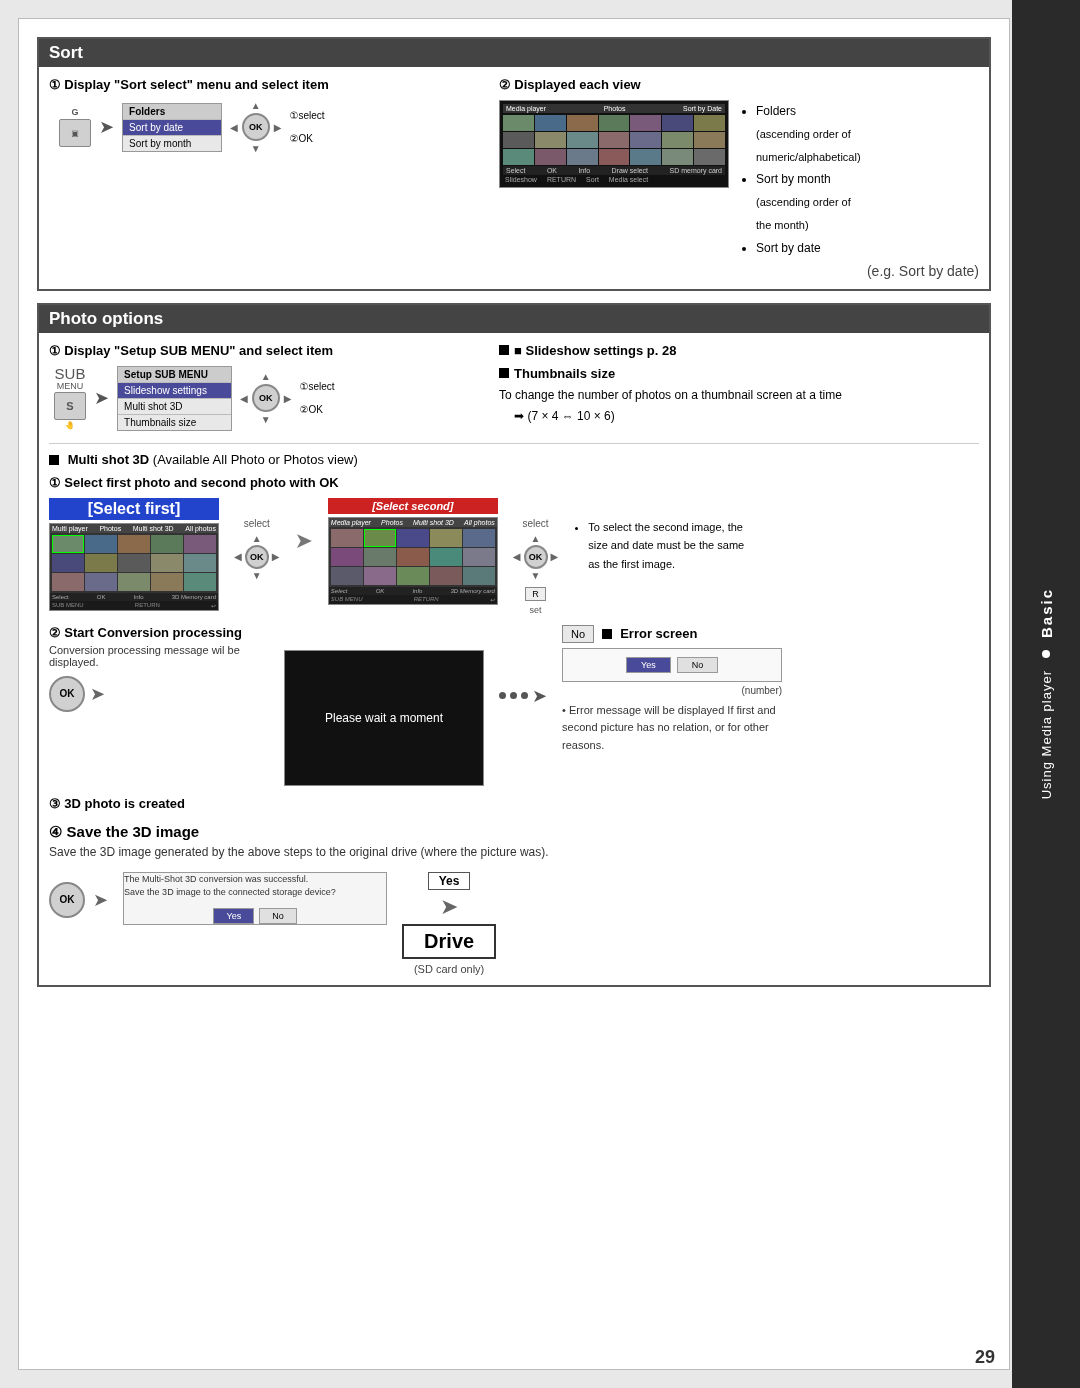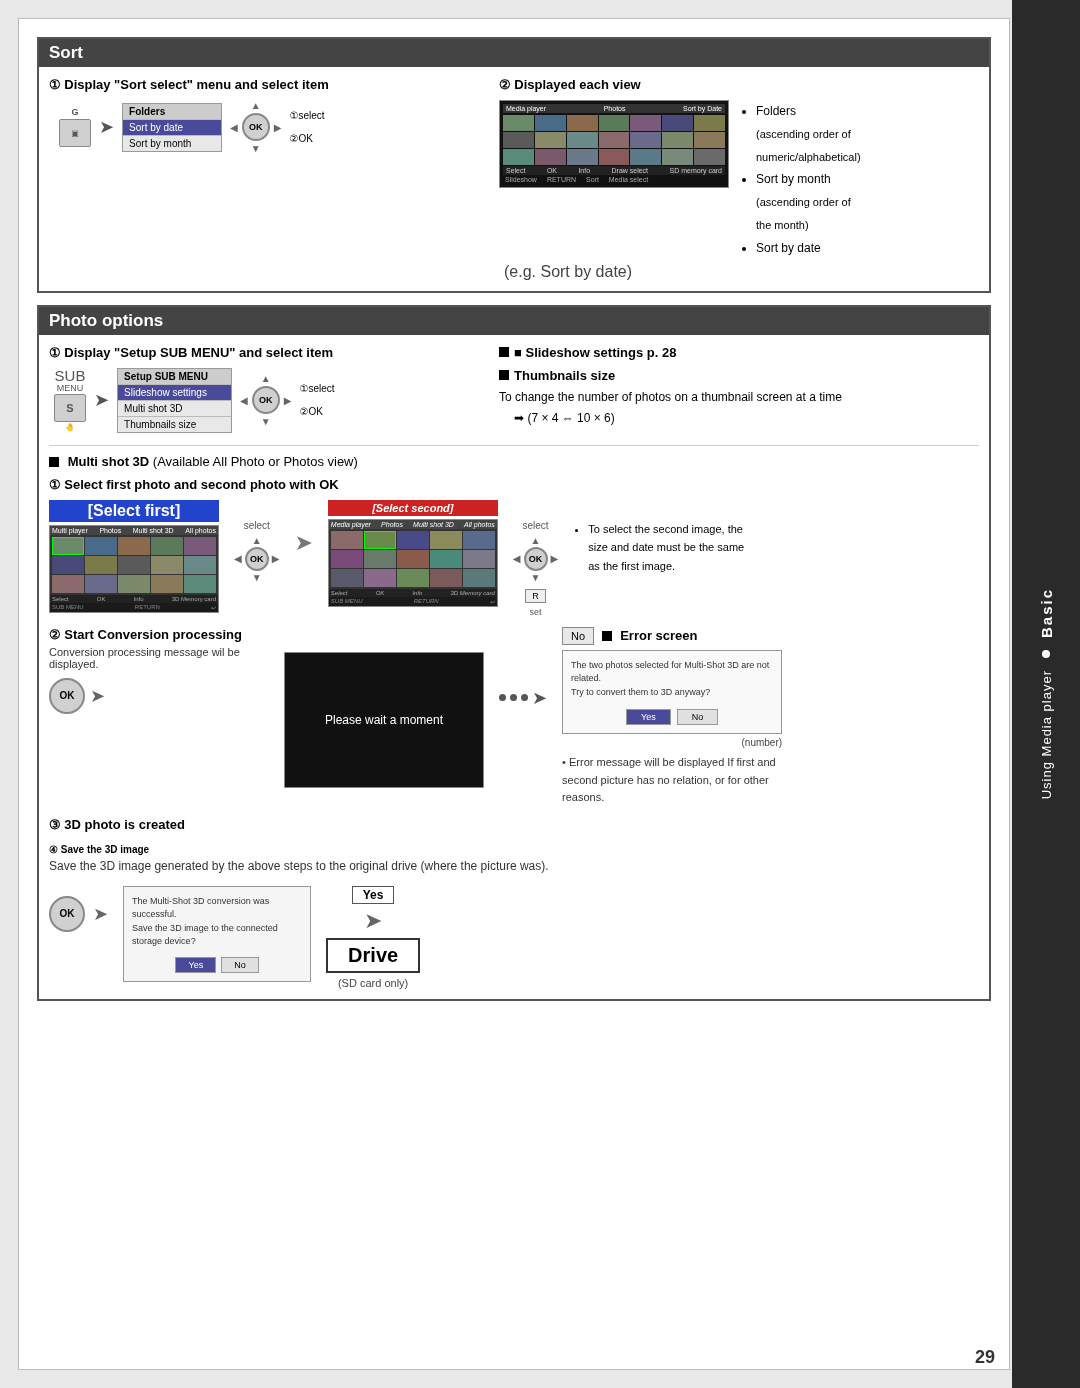--- a/index.html
+++ b/index.html
@@ -113,21 +113,21 @@
             </div>
 
             <div>
               <ul style="font-size:12px; line-height:1.9; list-style:disc; margin-left:15px;">
                 <li>Folders<br><span style="font-size:11px;">(ascending order of<br>numeric/alphabetical)</span></li>
                 <li>Sort by month<br><span style="font-size:11px;">(ascending order of<br>the month)</span></li>
                 <li>Sort by date</li>
               </ul>
             </div>
           </div>
-          <div style="font-size:16px; color:#444; margin-top:3px; margin-left:5px;">(e.g. Sort by date)</div>
+          <div style="font-size:14px; color:#444; margin-top:3px; margin-left:5px;text-align:right;">(e.g. Sort by date)</div>
         </div>
       </div>
     </div>
 
     <div style="margin:0 18px 12px 18px; border:2px solid #555;">
       <div style="background:#444; color:#fff; font-size:17px; font-weight:bold; padding:4px 10px;">
         <span>Photo options</span>
       </div>
       <div style="padding:10px;">
 
@@ -342,46 +342,45 @@
 
             <div style="flex:1;">
               <div style="display:flex; align-items:center; margin-bottom:5px; gap:8px;">
                 <div style="border:1px solid #888; padding:2px 8px; font-size:11px; background:#e8e8e8;">No</div>
                 <div style="font-size:13px; font-weight:bold; display:flex; align-items:center; gap:4px;">
                   <span style="display:inline-block; width:10px; height:10px; background:#000; margin-right:4px; vertical-align:middle;"></span>
                   Error screen
                 </div>
               </div>
               <div style="border:1px solid #999; background:#f9f9f9; width:220px; padding:8px;">
-                <div style="font-size:9px; color:#333; margin-bottom:10px; line-height:1.5;">The two photos selected for Multi-Shot 3D are not related.<br>Try to convert them to 3D anyway?</div>
                 <div style="display:flex; gap:6px; justify-content:center;">
                   <div style="border:1px solid #999; padding:2px 14px; font-size:9px; background:#4a4a9a; color:#fff;">Yes</div>
                   <div style="border:1px solid #999; padding:2px 14px; font-size:9px; background:#e0e0e0;">No</div>
                 </div>
               </div>
               <div style="font-size:10px; color:#444; text-align:right; margin-top:3px; width:220px;">(number)</div>
               <div style="font-size:11px; line-height:1.6; color:#333; margin-top:6px; max-width:250px;">
                 • Error message will be displayed If first and second picture has no relation, or for other reasons.
               </div>
             </div>
           </div>
 
           <div style="font-size:13px; font-weight:bold; margin-top:10px; margin-bottom:4px;">③ 3D photo is created</div>
 
-          <div style="font-size:10px; font-weight:bold; margin-top:12px; margin-bottom:4px;">④ Save the 3D image</div>
+          <div style="font-size:15px; font-weight:bold; margin-top:12px; margin-bottom:4px;">④ Save the 3D image</div>
           <div style="font-size:12px; color:#333; margin-bottom:8px;">Save the 3D image generated by the above steps to the original drive (where the picture was).</div>
 
           <div style="display:flex; gap:15px; align-items:flex-start;">
 
             <div style="display:flex; align-items:center; gap:8px; margin-top:15px;">
               <div style="width:36px; height:36px; border-radius:50%; border:2px solid #888; background:#d0d0d0; display:flex; align-items:center; justify-content:center; font-size:10px; font-weight:bold;">OK</div>
               <div style="font-size:18px; color:#666;">➤</div>
             </div>
 
-            <div style="border:1px solid #999; background:#f5f5f5; width:188px; padding:8px; margin-top:5px;">
+            <div style="border:1px solid #999; background:#f5f5f5; width:264px; margin-top:5px;">
               <div style="font-size:9px; color:#333; margin-bottom:8px; line-height:1.5;">The Multi-Shot 3D conversion was successful.<br>Save the 3D image to the connected storage device?</div>
               <div style="display:flex; gap:5px; justify-content:center;">
                 <div style="border:1px solid #999; padding:2px 12px; font-size:9px; background:#4a4a9a; color:#fff;">Yes</div>
                 <div style="border:1px solid #999; padding:2px 12px; font-size:9px; background:#e0e0e0;">No</div>
               </div>
             </div>
 
             <div style="display:flex; flex-direction:column; align-items:center; margin-top:5px; gap:4px;">
               <div style="border:1px solid #555; padding:1px 10px; font-size:12px; font-weight:bold; background:#fff; display:inline-block;">Yes</div>
               <div style="font-size:22px; color:#666;">➤</div>

